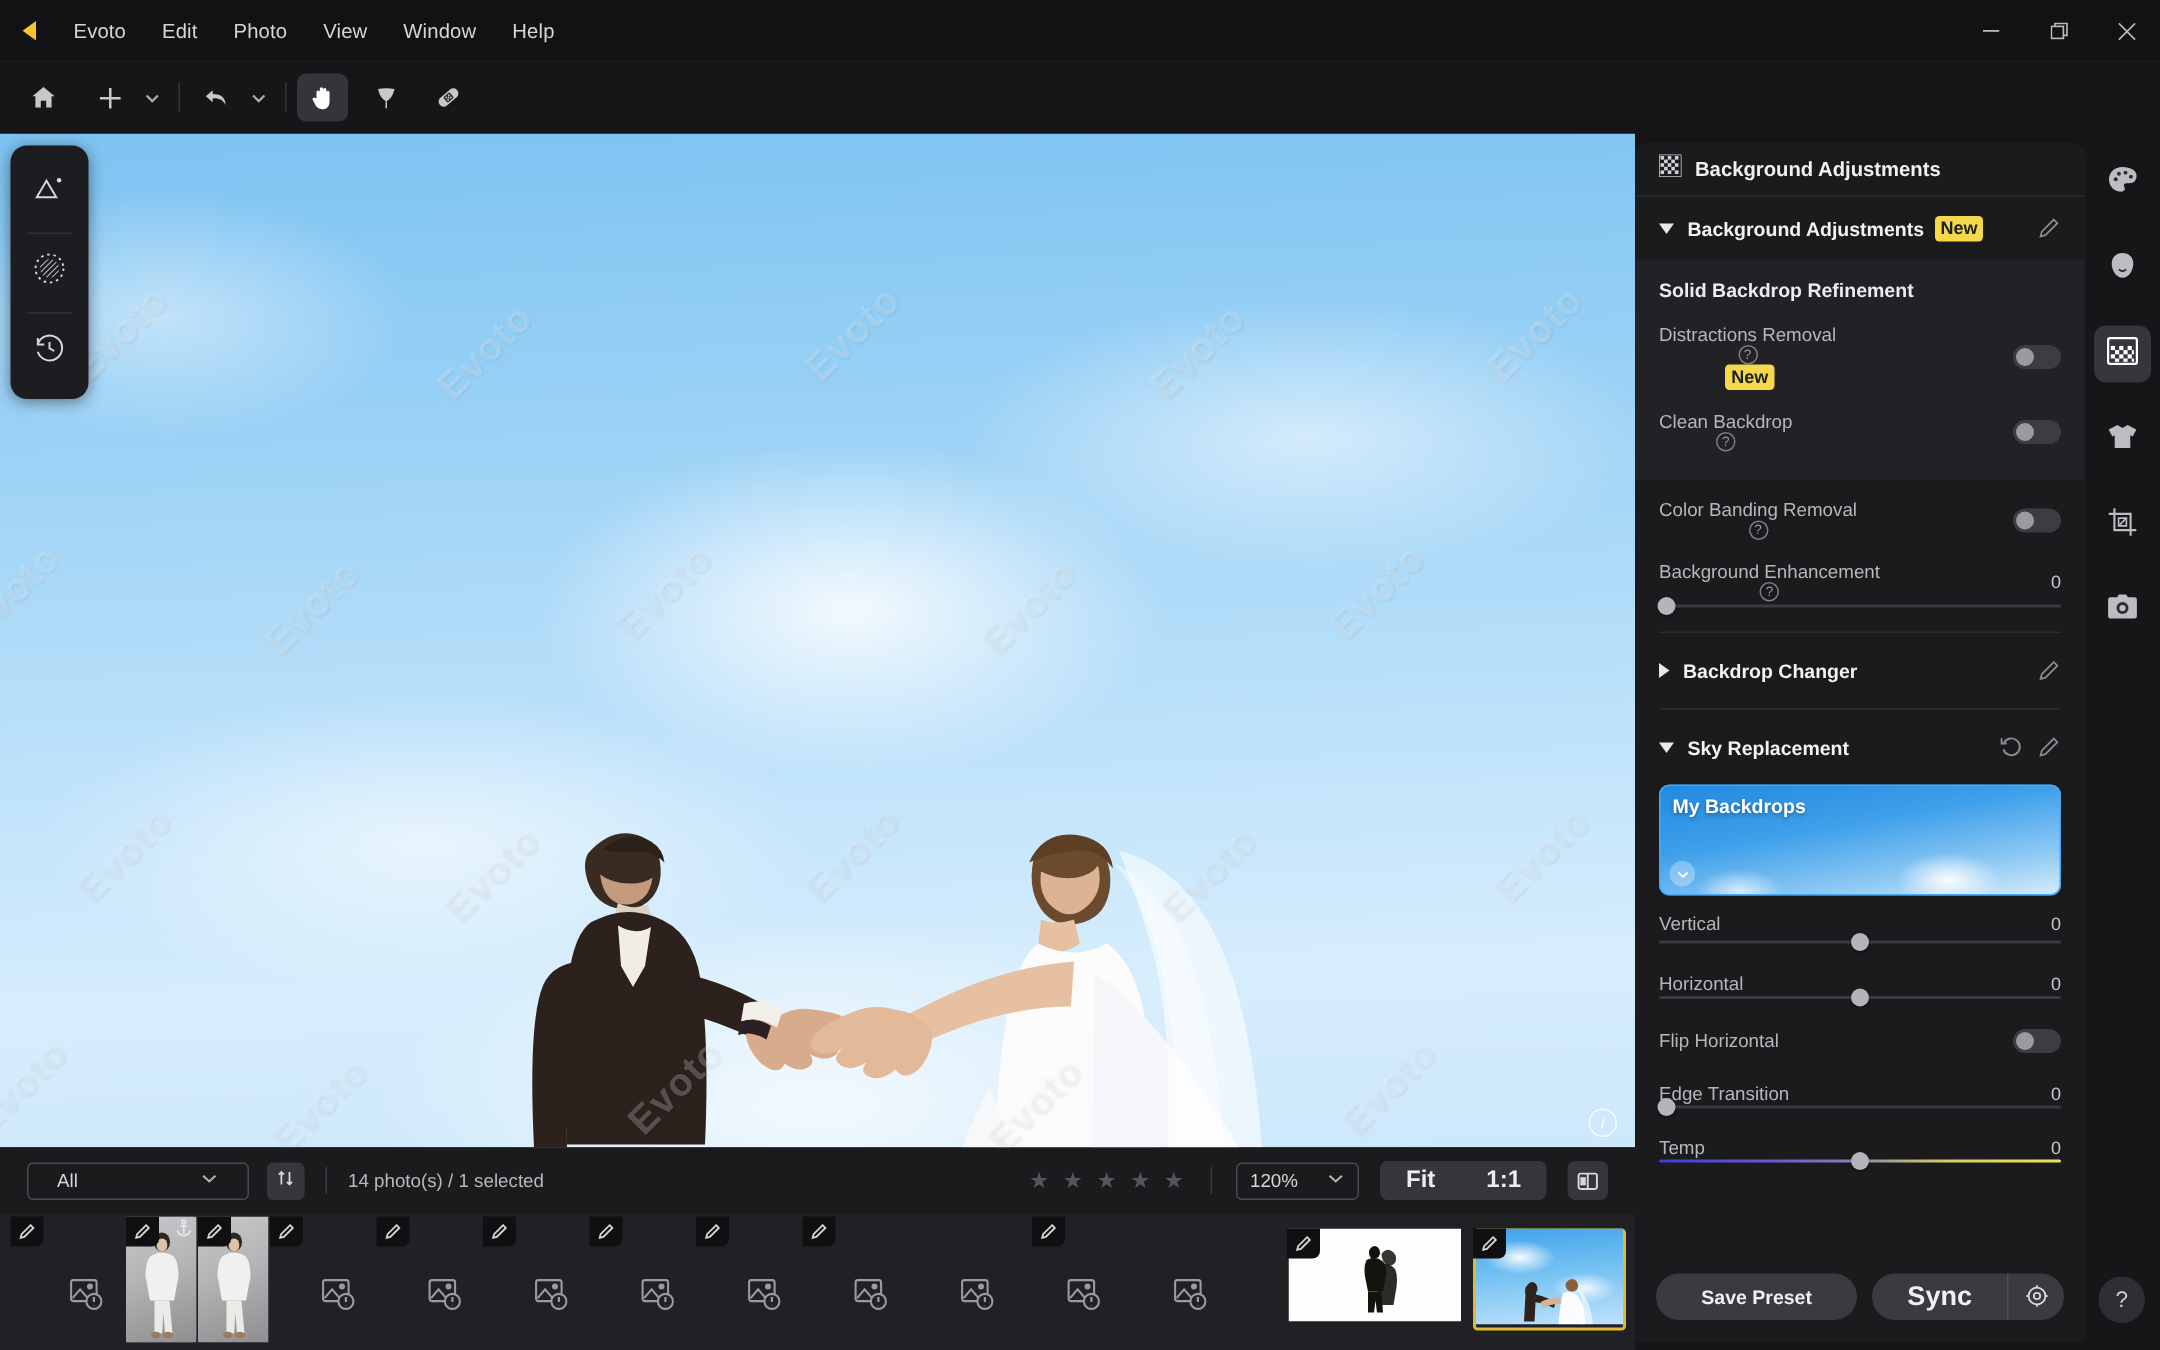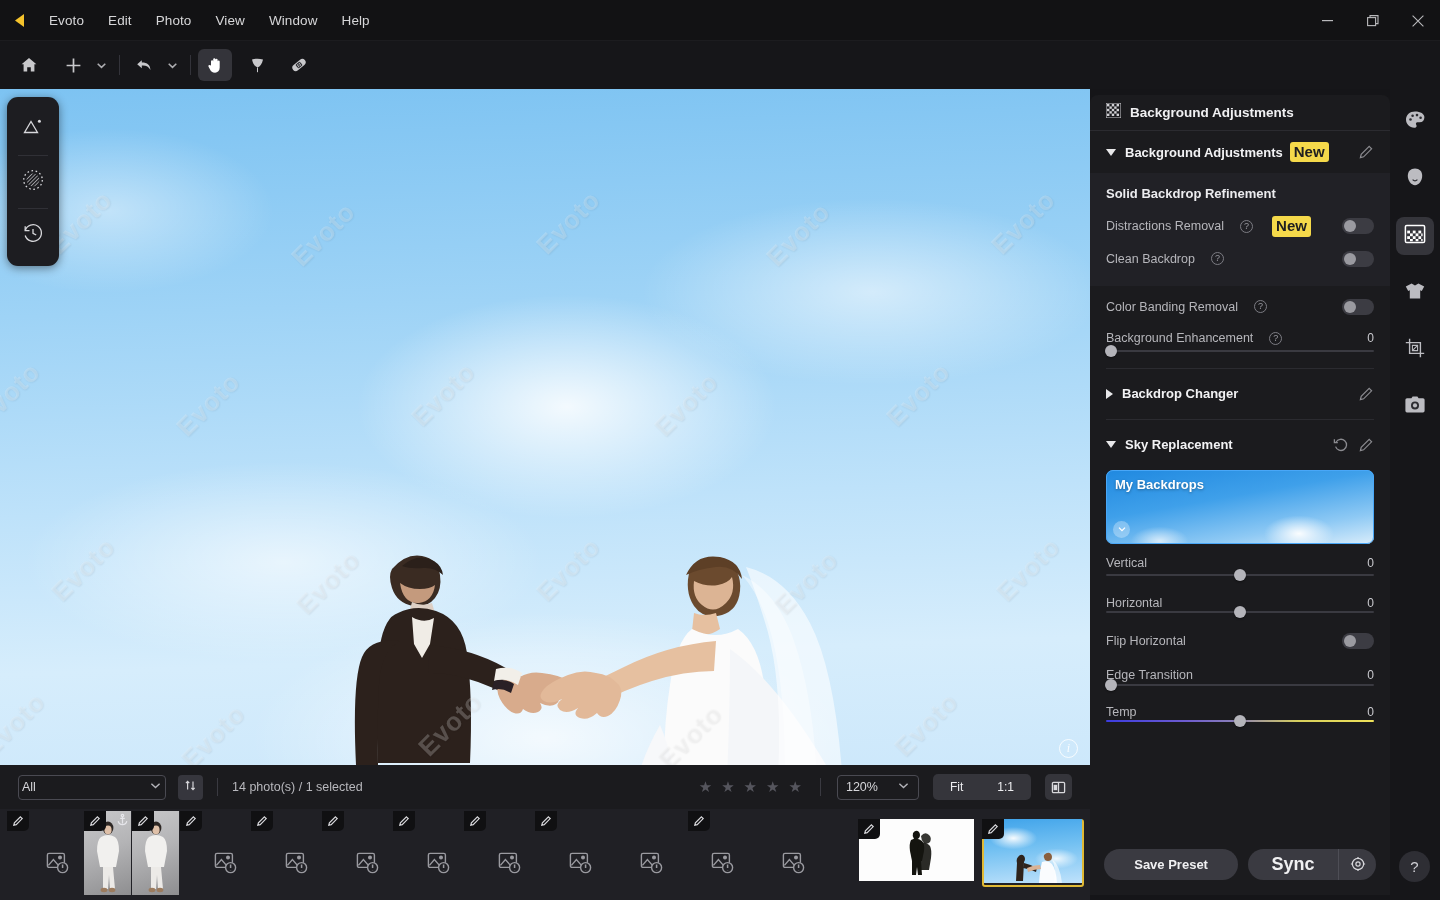--- a/index.html
+++ b/index.html
@@ -126,33 +126,33 @@
   .rp-scroll { flex: 1; overflow: hidden; }
 
   .sec-head {
     display: flex; align-items: center; height: 42px; padding: 0 16px; cursor: pointer;
   }
   .tri { width: 0; height: 0; margin-right: 9px; }
   .tri.down { border-left: 5.5px solid transparent; border-right: 5.5px solid transparent; border-top: 7px solid #e8e8ea; }
   .tri.right { border-top: 5.5px solid transparent; border-bottom: 5.5px solid transparent; border-left: 7px solid #e8e8ea; }
   .sec-title { font-size: 13px; font-weight: bold; color: #f2f2f4; }
   .badge-new {
-    background: #f5d94a; color: #202020; font-size: 15px; font-weight: bold;
+    background: #f5d94a; color: #202020; font-size: 12px; font-weight: bold;
     border-radius: 3px; padding: 1px 4px; margin-left: 7px; line-height: 1.25;
   }
   .sec-actions { margin-left: auto; display: flex; gap: 9px; align-items: center; color: #8b8b90; }
   .sec-actions svg { cursor: pointer; }
 
   .subpanel { background: #212126; padding: 3px 0 12px; }
   .sub-title { font-size: 13px; color: #ececef; font-weight: bold; padding: 10px 16px 8px; }
 
   .row {
     display: flex; align-items: center; padding: 7px 16px; min-height: 30px;
   }
-  .row-label { font-size: 12.5px; color: #b6b6bb; display: flex; align-items: center; gap: 16px; }
+  .row-label { font-size: 12.5px; color: #b6b6bb; display: flex; align-items: center; gap: 0; flex-direction: column; }
   .qmark {
     width: 13px; height: 13px; border-radius: 50%; border: 1px solid #7c7c83;
     color: #9a9aa1; font-size: 9px; display: inline-flex; align-items: center; justify-content: center;
     line-height: 1; cursor: pointer;
   }
   .row-val { margin-left: auto; font-size: 12px; color: #c9c9ce; }
   .toggle {
     margin-left: auto; width: 32px; height: 16px; border-radius: 9px;
     background: #3c3c43; position: relative; cursor: pointer; flex: none;
   }
@@ -234,40 +234,40 @@
     font-size: 15px; cursor: pointer;
   }
 
   
   .bottombar {
     position: absolute; top: 765px; left: 0; width: 1090px; height: 44px;
     background: #1b1b1e; display: flex; align-items: center; padding: 0 18px;
   }
   .select-box {
     width: 148px; height: 25px; border: 1px solid #4a4a52; border-radius: 4px;
-    display: flex; align-items: center; padding: 0 3px; font-size: 12.5px; color: #d6d6da;
+    display: flex; align-items: center; padding: 0 19px; font-size: 12.5px; color: #d6d6da;
     cursor: pointer;
   }
   .select-box .cv { margin-left: auto; color: #b3b3b9; }
   .sort-btn {
     width: 25px; height: 25px; margin-left: 12px; border-radius: 4px; background: #36363d;
     display: flex; align-items: center; justify-content: center; color: #d6d6da; cursor: pointer; font-size: 12px;
   }
   .vsep { width: 1px; height: 18px; background: #3a3a41; margin: 0 14px; }
   .count-text { font-size: 12.5px; color: #b8b8bd; }
   .stars { display: flex; gap: 9px; margin-left: auto; color: #55555d; font-size: 15px; }
   .star { cursor: pointer; }
   .zoom-box {
     width: 82px; height: 25px; border: 1px solid #4a4a52; border-radius: 4px;
     display: flex; align-items: center; padding: 0 8px; font-size: 12.5px; color: #d6d6da; cursor: pointer;
   }
   .zoom-box .cv { margin-left: auto; color: #b3b3b9; }
   .fit-group { display: flex; background: #35353b; border-radius: 5px; height: 26px; margin-left: 14px; overflow: hidden; }
   .fit-btn {
-    padding: 0 17px; display: flex; align-items: center; font-size: 12px; font-weight: normal;
+    padding: 0 17px; display: flex; align-items: center; font-size: 16px; font-weight: bold;
     color: #ededf0; cursor: pointer;
   }
   .compare-btn {
     width: 27px; height: 26px; border-radius: 5px; background: #35353b; margin-left: 14px;
     display: flex; align-items: center; justify-content: center; color: #d8d8dc; cursor: pointer;
   }
 
   
   .filmstrip {
     position: absolute; top: 809px; left: 0; width: 1090px; height: 91px;

